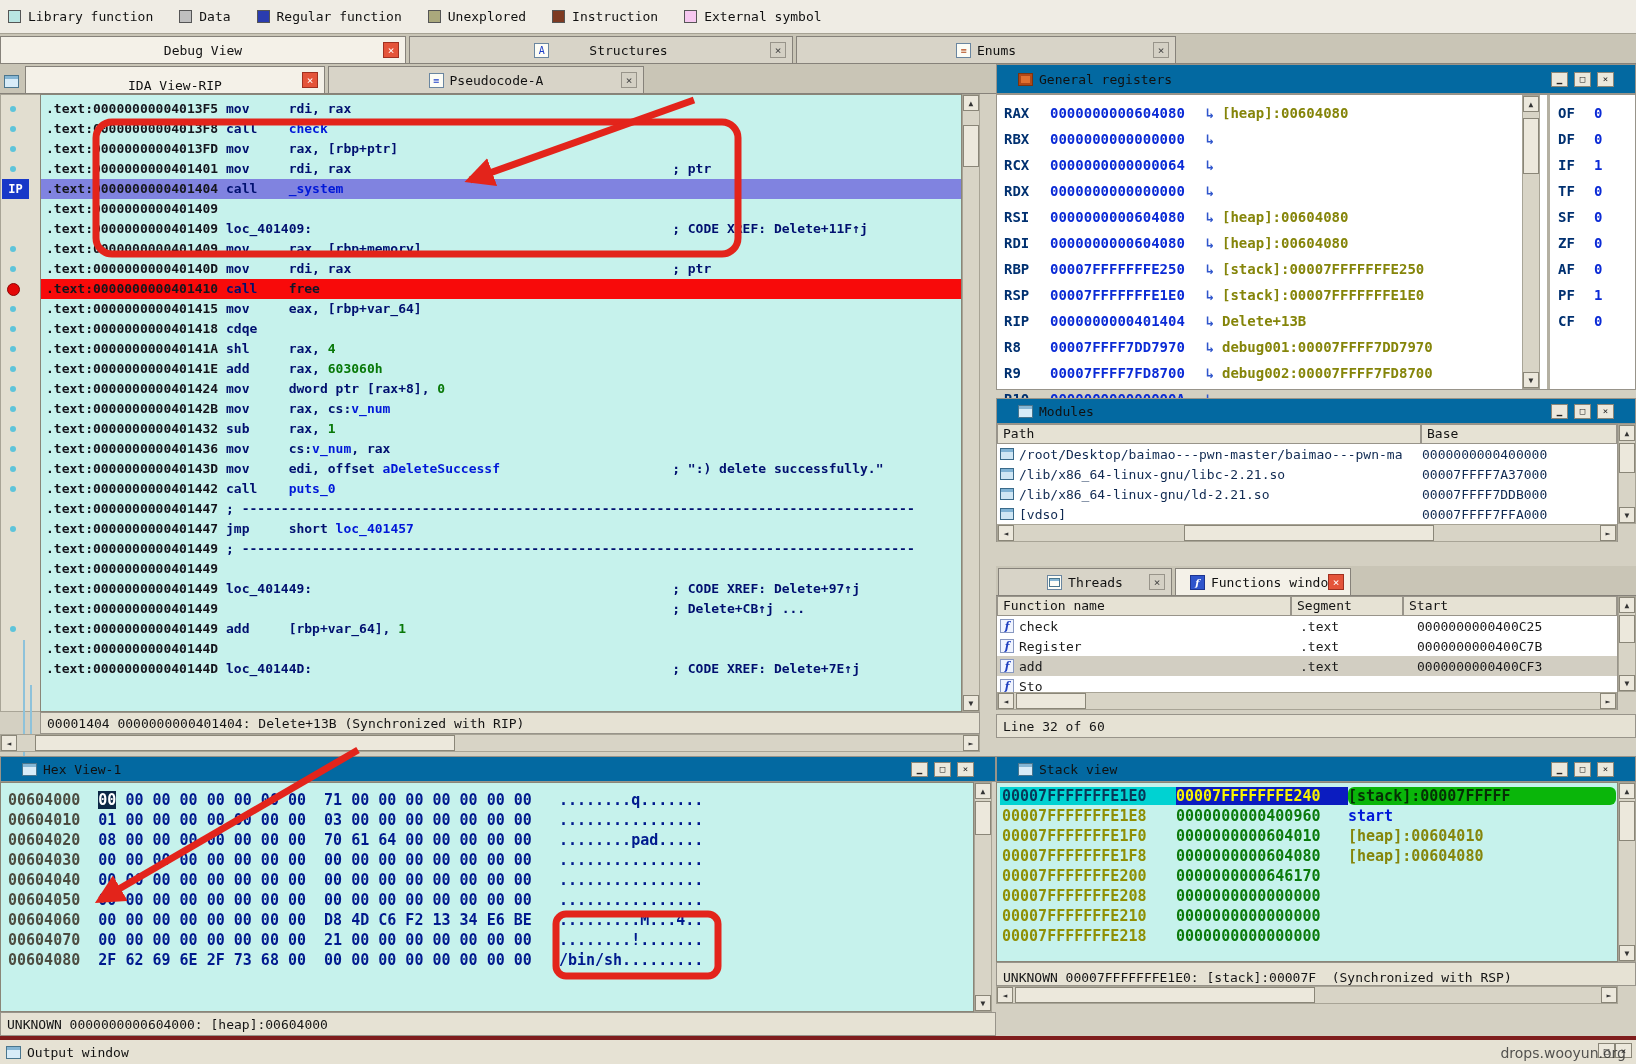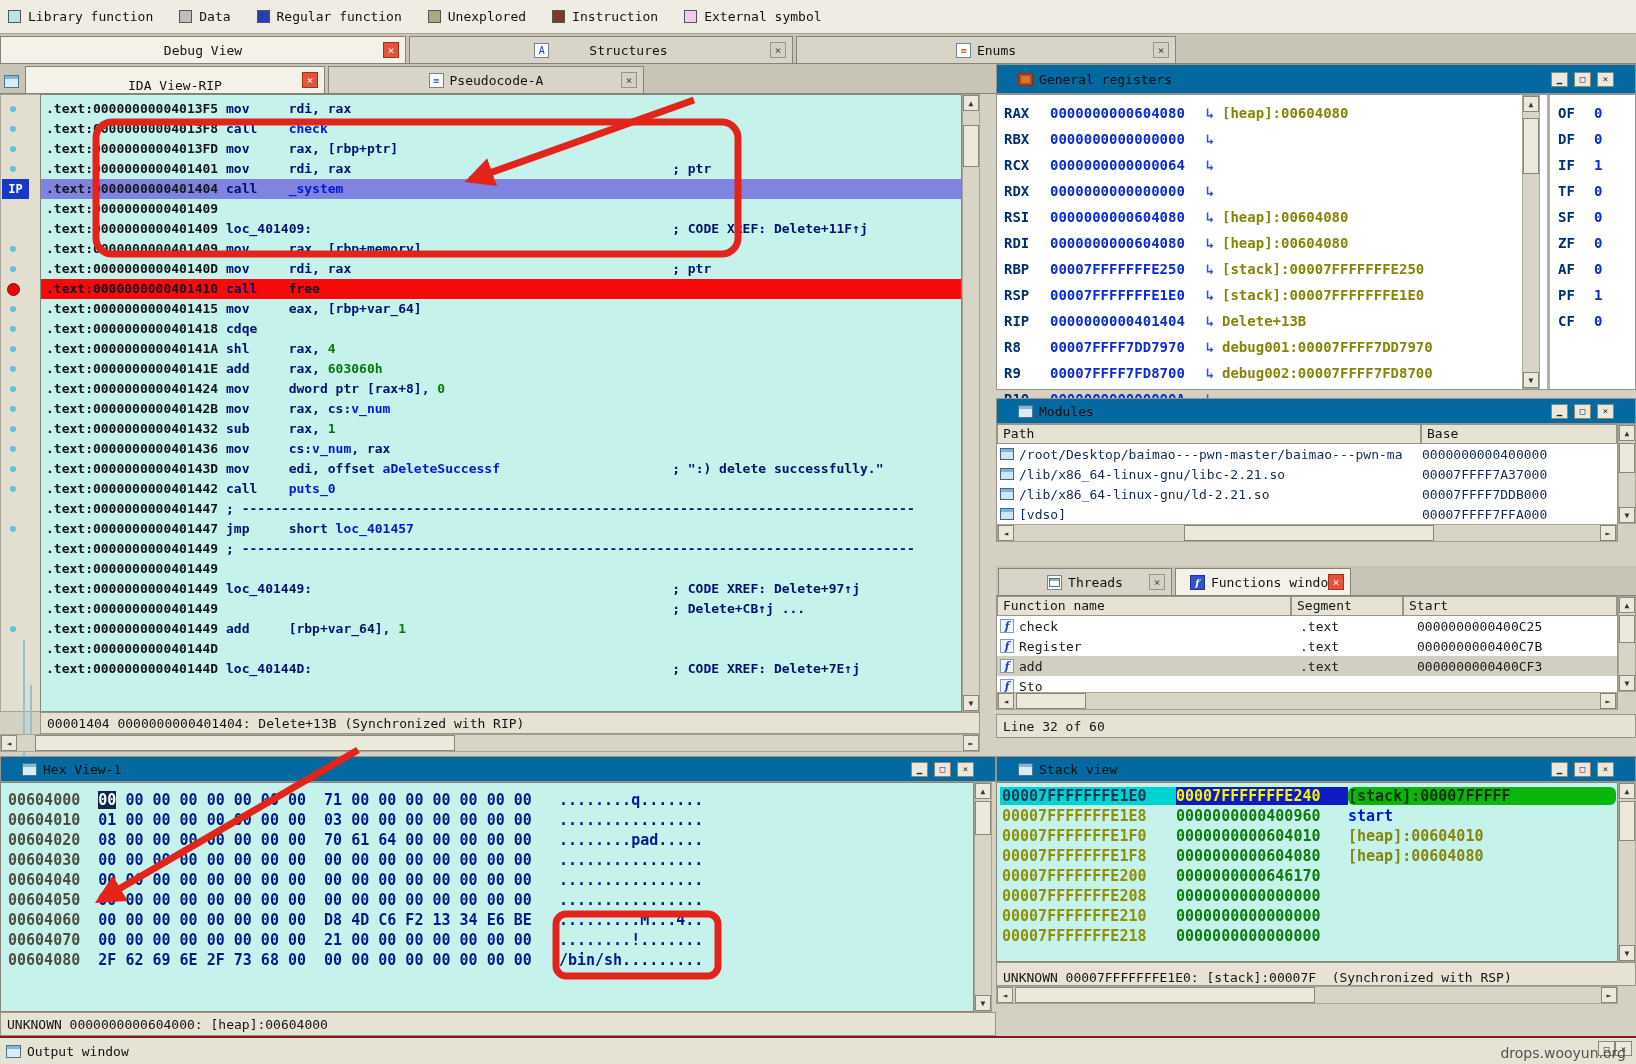--- a/index.html
+++ b/index.html
@@ -120,21 +120,21 @@
   .st-row{height:20px;display:flex;align-items:center;white-space:pre;}
   .st-addr{width:176px;color:#8f8f05;padding-left:2px;}
   .st-val{width:172px;color:#0a7a0a;}
   .st-annot{flex:1;color:#85850a;overflow:hidden;border-radius:6px;}
   .st-annot.blue{color:#0018d8;}
   .st-row.sel .st-addr{background:#00d2d2;color:#083858;}
   .st-row.sel .st-val{background:#0b1cc0;color:#f8f400;}
   .st-row.sel .st-annot{background:#0ab60a;color:#053005;}
 
   
-  #output-bar{position:absolute;left:0;top:1036px;width:1636px;height:28px;background:#e6e2d4;border-top:2px solid #7f1d1d;display:flex;align-items:center;gap:6px;padding:0 6px;}
+  #output-bar{position:absolute;left:0;top:1036px;width:1636px;height:28px;background:#e6e2d4;border-top:4px solid #7f1d1d;display:flex;align-items:center;gap:6px;padding:0 6px;}
   #watermark{position:absolute;right:10px;bottom:3px;font-family:"DejaVu Sans","Liberation Sans",sans-serif;font-size:14px;color:#2e2e2e;opacity:.8;}
   #out-btns{position:absolute;right:4px;top:3px;display:flex;}
 
   
   #overlay{position:absolute;left:0;top:0;width:1636px;height:1064px;pointer-events:none;z-index:99;}
 </style>
 </head>
 <body>
 
 <div id="root">

